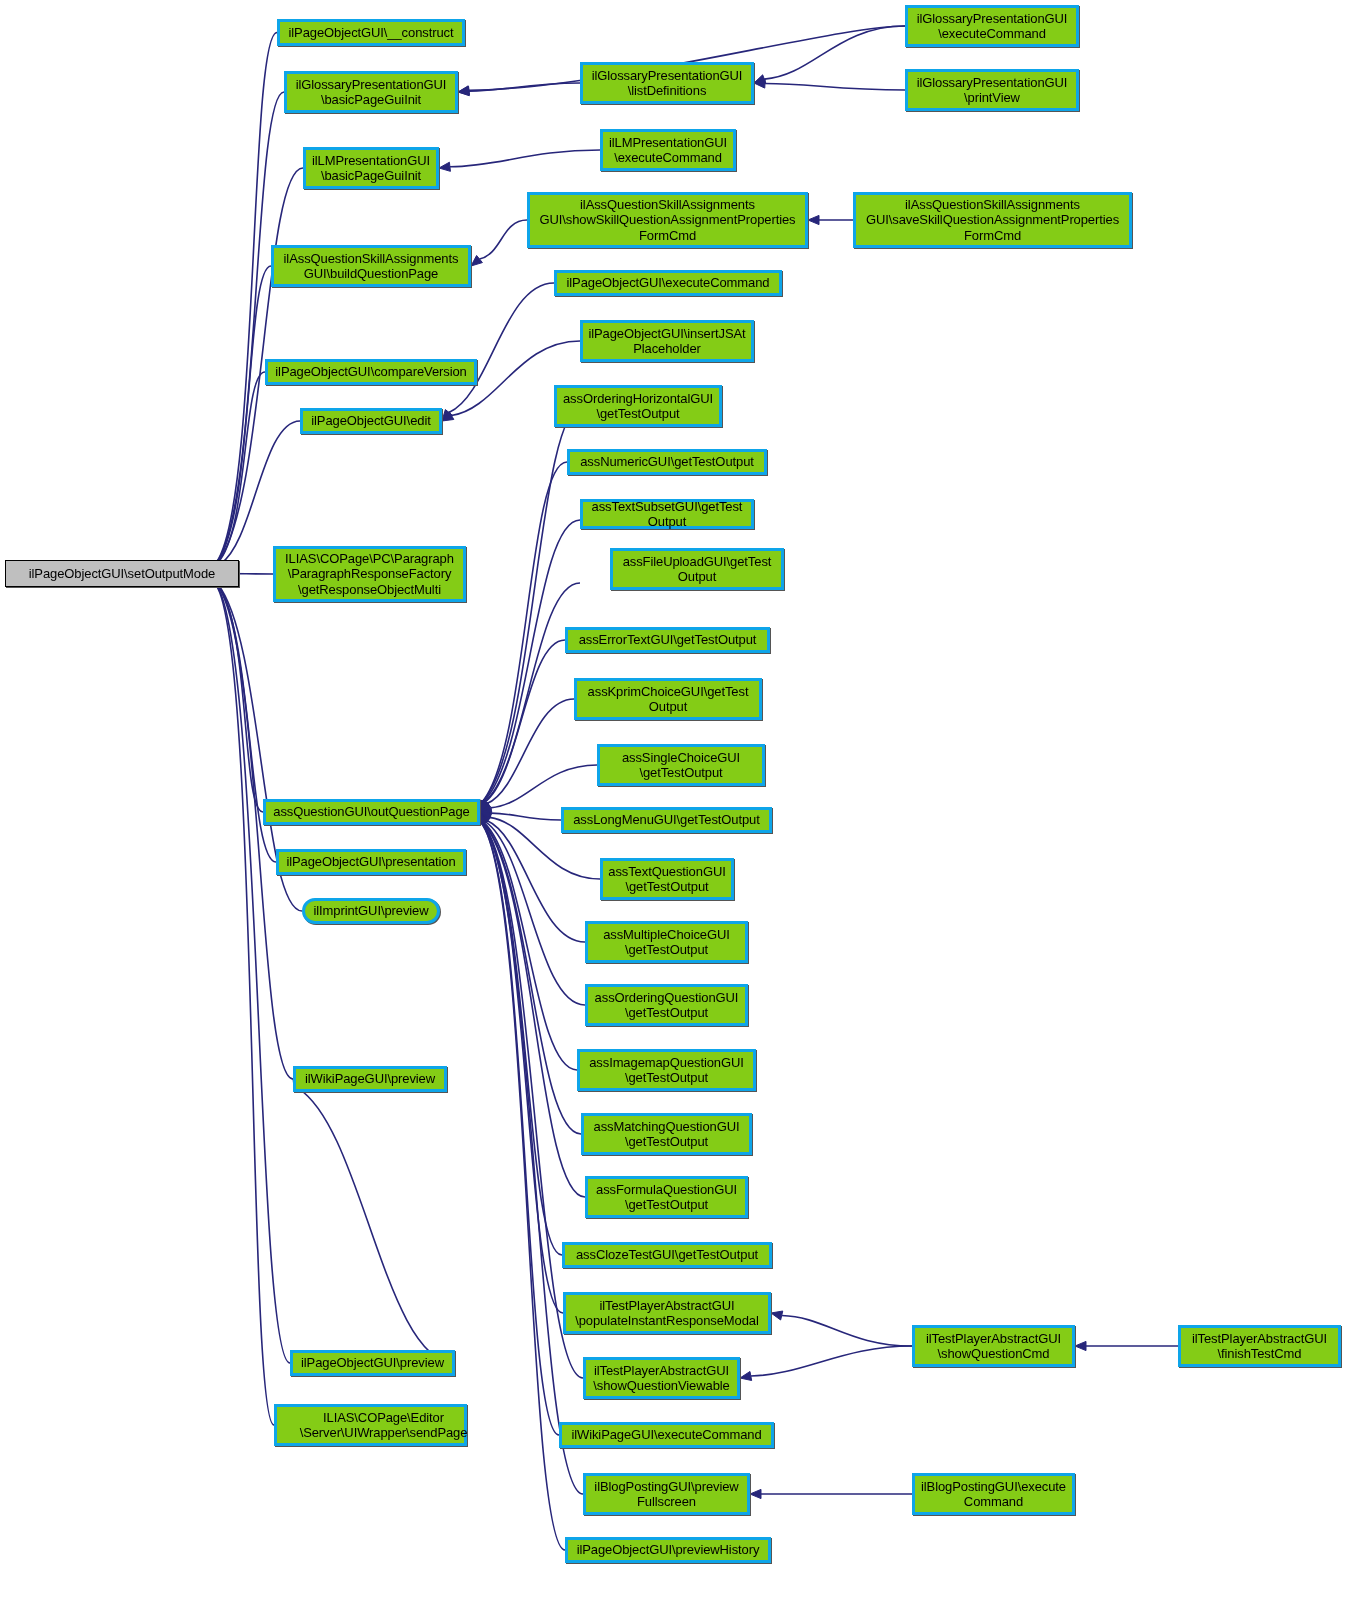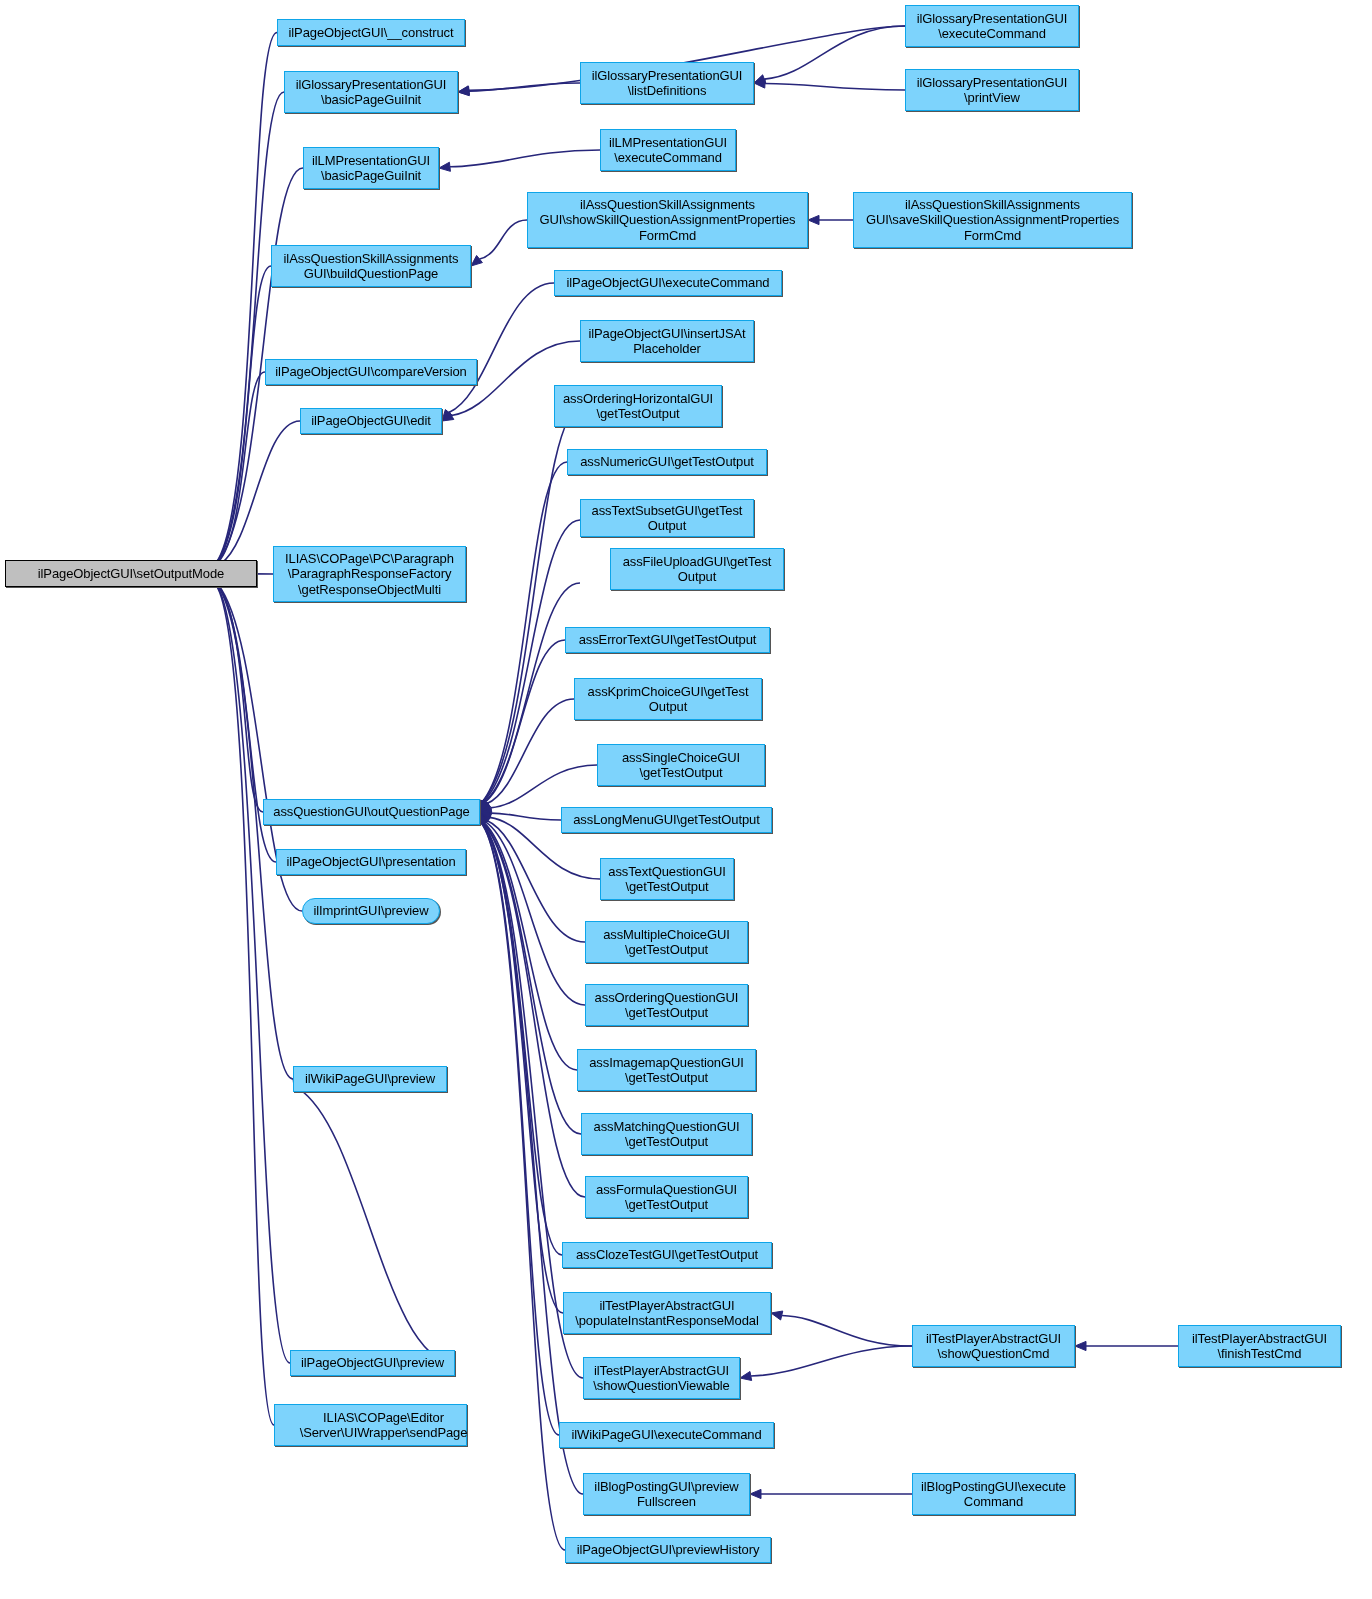--- a/index.html
+++ b/index.html
@@ -8,22 +8,22 @@
     position:relative;
     width:1372px;
     height:1599px;
     background:#ffffff;
     font-family:"Liberation Sans", sans-serif;
     overflow:hidden;
   }
   .node{
     position:absolute;
     box-sizing:border-box;
-    border:1px solid #0ea5e9;
-    background:#7dd3fc;
+    border:3px solid #0ea5e9;
+    background:#84cc16;
     color:#000000;
     font-size:13px;
     line-height:15.5px;
     text-align:center;
     display:flex;
     align-items:center;
     justify-content:center;
     white-space:pre-line;
     letter-spacing:-0.1px;
     box-shadow:1px 1px 0 0 #555555;
@@ -146,21 +146,21 @@
       <path d="M 912 1346 C 842 1346, 804.1744305443194 1375.0222591245408, 750.8144305443194 1375.988012921987"></path>
       <polygon points="740.00,1378.00 749.97,1371.47 751.66,1380.51"></polygon>
       <path d="M 1178 1346 C 1131.65 1346, 1116.9 1346, 1086 1346"></path>
       <polygon points="1075.00,1346.00 1086.00,1341.40 1086.00,1350.60"></polygon>
       <path d="M 912 1494 C 842 1494, 809.6 1494, 761 1494"></path>
       <polygon points="750.00,1494.00 761.00,1489.40 761.00,1498.60"></polygon>
       <path d="M 455 1363 C 385 1363, 362.670280414341 1129.2583141614757, 298.45028041434097 1088.5548125782273"></path>
       <polygon points="293.00,1079.00 302.45,1086.28 294.45,1090.83"></polygon>
     </svg>
   <div id="node-layer">
-      <div class="node root" style="left: 5px; top: 560px; width: 252px; height: 27px;">ilPageObjectGUI\setOutputMode</div>
+      <div class="node root" style="left: 5px; top: 560px; width: 234px; height: 27px;">ilPageObjectGUI\setOutputMode</div>
       <div class="node" style="left: 277px; top: 19px; width: 188px; height: 27px; text-align: right;">ilPageObjectGUI\__construct</div>
       <div class="node" style="left: 284px; top: 71px; width: 174px; height: 42px;">ilGlossaryPresentationGUI
 \basicPageGuiInit</div>
       <div class="node" style="left: 580px; top: 62px; width: 174px; height: 42px;">ilGlossaryPresentationGUI
 \listDefinitions</div>
       <div class="node" style="left: 905px; top: 5px; width: 174px; height: 42px;">ilGlossaryPresentationGUI
 \executeCommand</div>
       <div class="node" style="left: 905px; top: 69px; width: 174px; height: 42px;">ilGlossaryPresentationGUI
 \printView</div>
       <div class="node" style="left: 303px; top: 147px; width: 136px; height: 42px;">ilLMPresentationGUI
@@ -176,21 +176,21 @@
       <div class="node" style="left: 271px; top: 245px; width: 200px; height: 42px;">ilAssQuestionSkillAssignments
 GUI\buildQuestionPage</div>
       <div class="node" style="left: 554px; top: 270px; width: 228px; height: 26px;">ilPageObjectGUI\executeCommand</div>
       <div class="node" style="left: 265px; top: 359px; width: 212px; height: 26px;">ilPageObjectGUI\compareVersion</div>
       <div class="node" style="left: 580px; top: 320px; width: 174px; height: 42px;">ilPageObjectGUI\insertJSAt
 Placeholder</div>
       <div class="node" style="left: 300px; top: 408px; width: 142px; height: 26px;">ilPageObjectGUI\edit</div>
       <div class="node" style="left: 554px; top: 385px; width: 168px; height: 42px;">assOrderingHorizontalGUI
 \getTestOutput</div>
       <div class="node" style="left: 567px; top: 449px; width: 200px; height: 26px;">assNumericGUI\getTestOutput</div>
-      <div class="node" style="left: 580px; top: 499px; width: 174px; height: 38px;">assTextSubsetGUI\getTest
+      <div class="node" style="left: 580px; top: 499px; width: 174px; height: 30px;">assTextSubsetGUI\getTest
 Output</div>
       <div class="node" style="left: 580px; top: 548px; width: 174px; height: 42px; margin-left: 30px;">assFileUploadGUI\getTest
 Output</div>
       <div class="node" style="left: 565px; top: 627px; width: 205px; height: 26px;">assErrorTextGUI\getTestOutput</div>
       <div class="node" style="left: 574px; top: 678px; width: 188px; height: 42px;">assKprimChoiceGUI\getTest
 Output</div>
       <div class="node" style="left: 597px; top: 744px; width: 168px; height: 42px;">assSingleChoiceGUI
 \getTestOutput</div>
       <div class="node" style="left: 263px; top: 799px; width: 217px; height: 26px;">assQuestionGUI\outQuestionPage</div>
       <div class="node" style="left: 561px; top: 807px; width: 211px; height: 26px;">assLongMenuGUI\getTestOutput</div>

